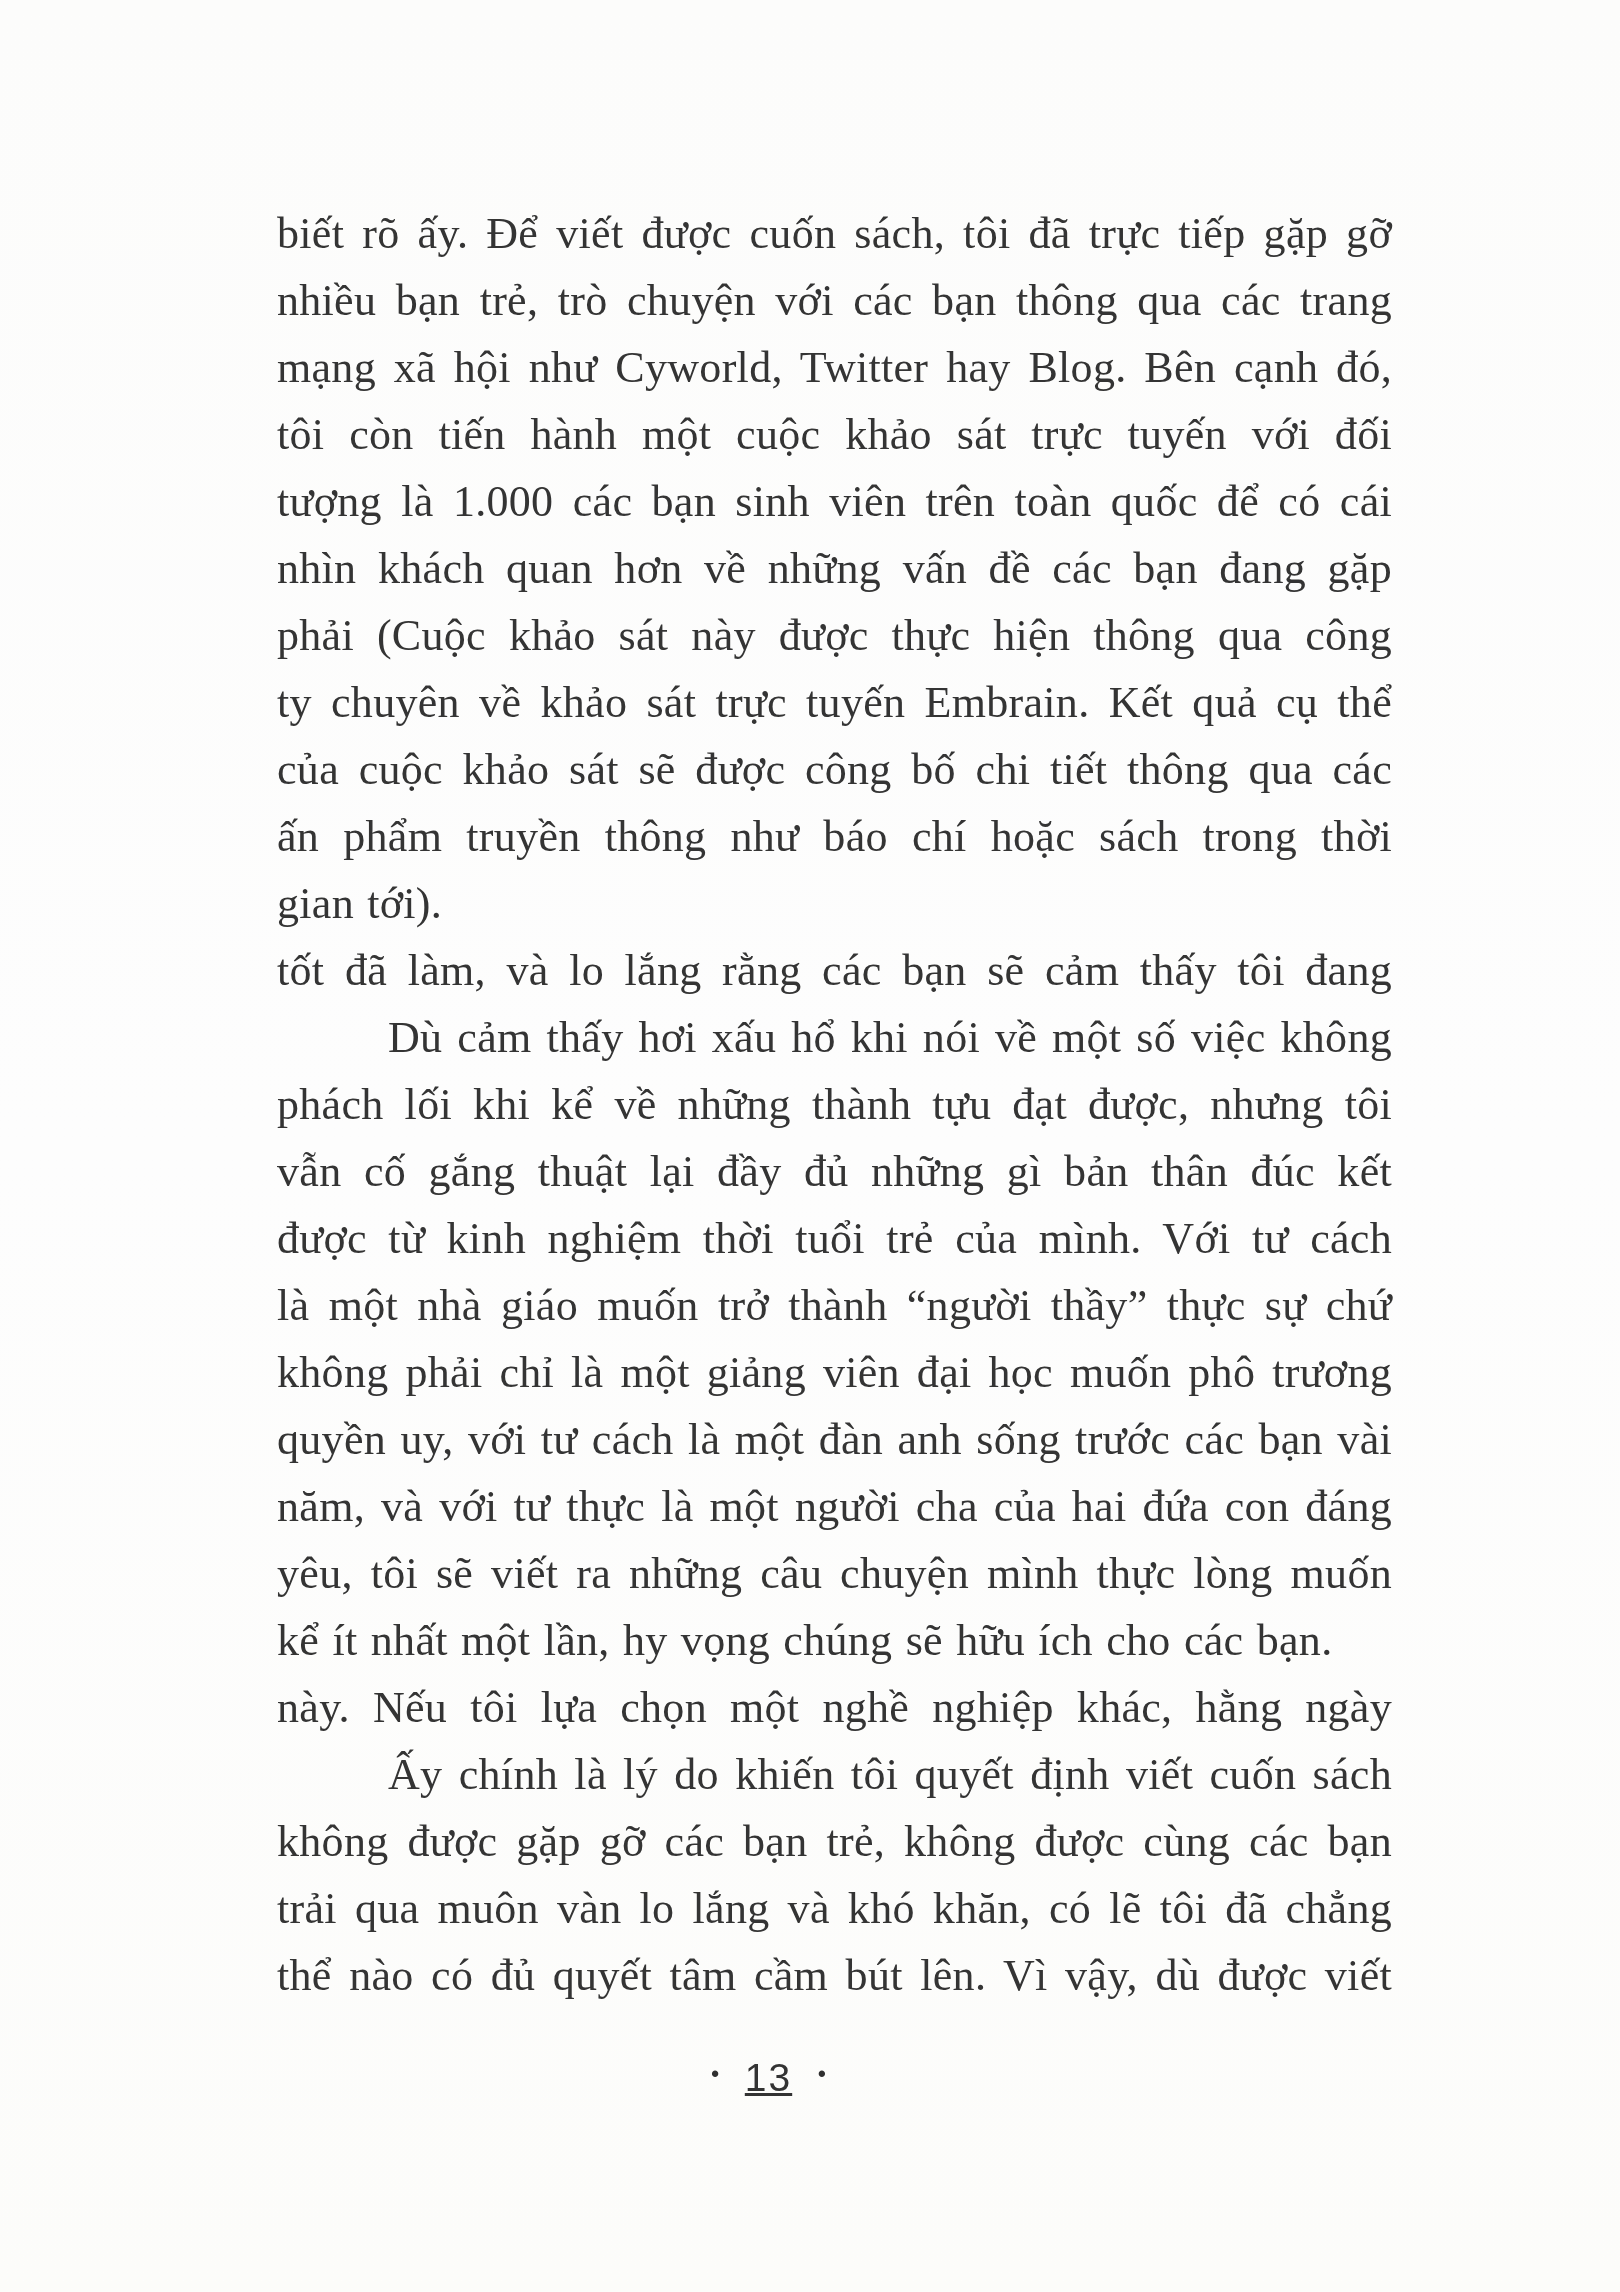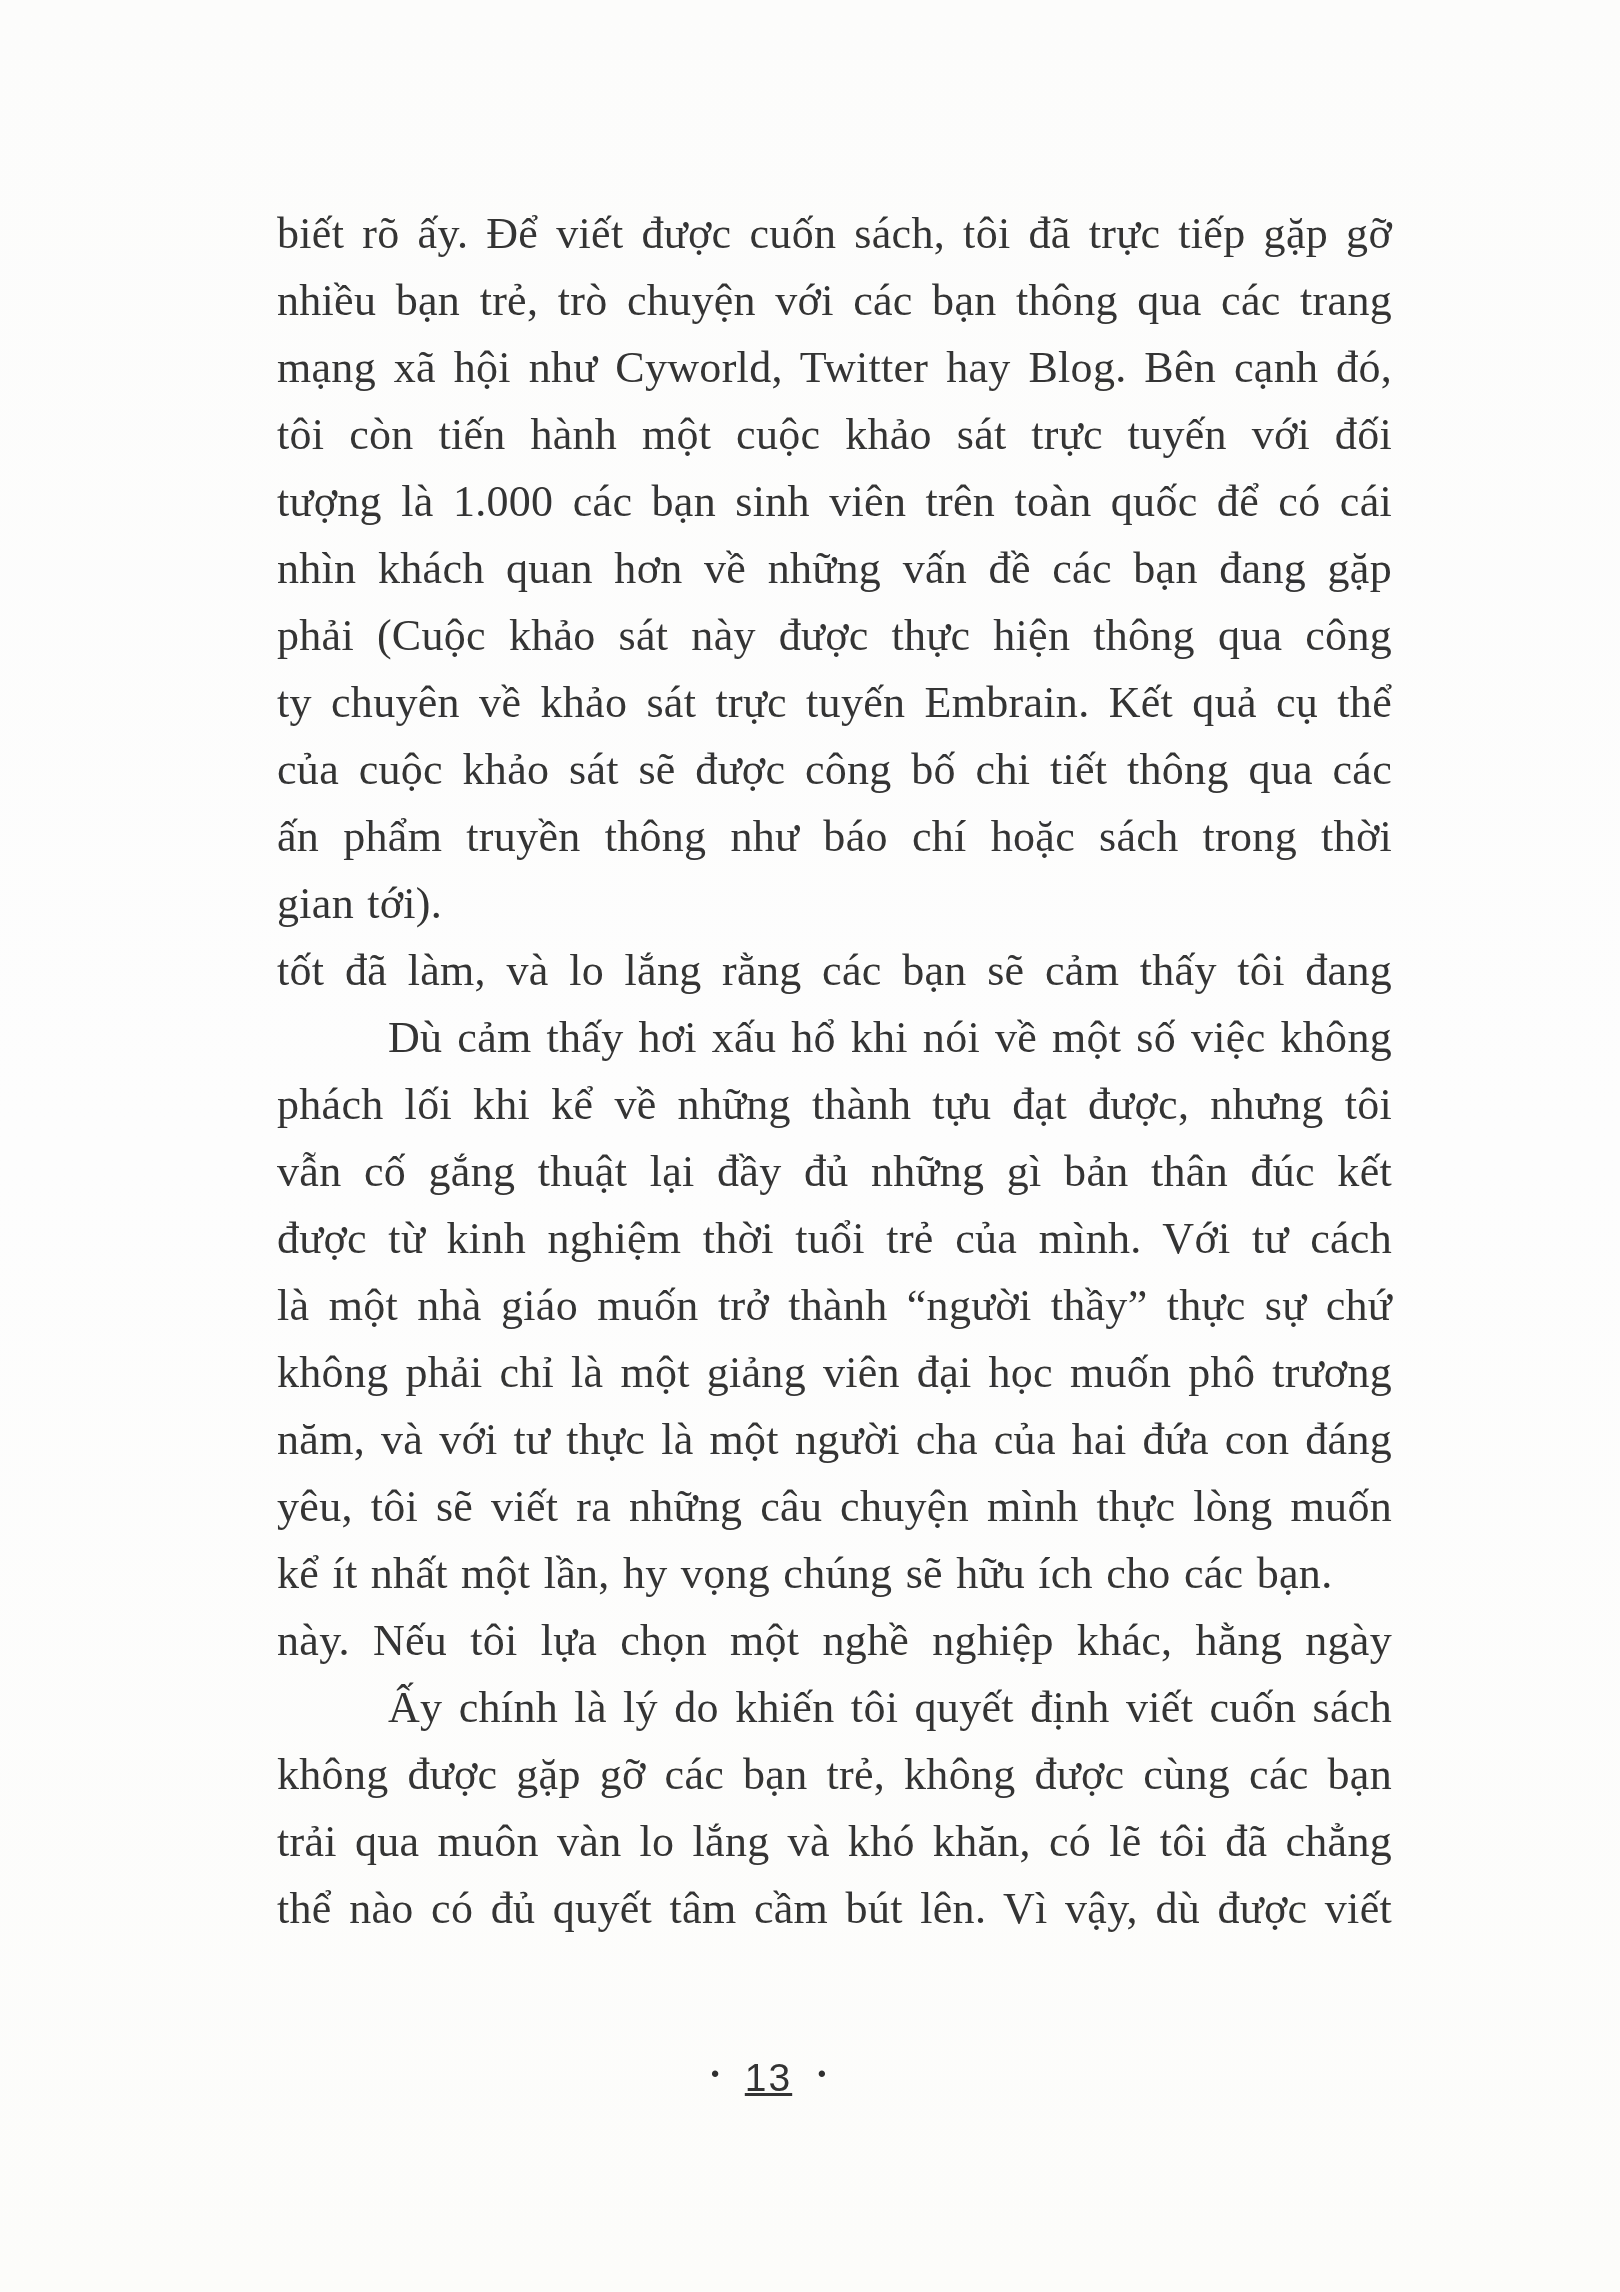--- a/index.html
+++ b/index.html
@@ -85,20 +85,21 @@
     <div class="line">của cuộc khảo sát sẽ được công bố chi tiết thông qua các</div>
     <div class="line">ấn phẩm truyền thông như báo chí hoặc sách trong thời</div>
     <div class="line pe">gian tới).</div>
     <div class="line">tốt đã làm, và lo lắng rằng các bạn sẽ cảm thấy tôi đang</div>
     <div class="line in">Dù cảm thấy hơi xấu hổ khi nói về một số việc không</div>
     <div class="line">phách lối khi kể về những thành tựu đạt được, nhưng tôi</div>
     <div class="line">vẫn cố gắng thuật lại đầy đủ những gì bản thân đúc kết</div>
     <div class="line">được từ kinh nghiệm thời tuổi trẻ của mình. Với tư cách</div>
     <div class="line">là một nhà giáo muốn trở thành “người thầy” thực sự chứ</div>
     <div class="line">không phải chỉ là một giảng viên đại học muốn phô trương</div>
+    <div class="line">quyền uy, với tư cách là một đàn anh sống trước các bạn vài</div>
     <div class="line">năm, và với tư thực là một người cha của hai đứa con đáng</div>
     <div class="line">yêu, tôi sẽ viết ra những câu chuyện mình thực lòng muốn</div>
     <div class="line pe">kể ít nhất một lần, hy vọng chúng sẽ hữu ích cho các bạn.</div>
     <div class="line">này. Nếu tôi lựa chọn một nghề nghiệp khác, hằng ngày</div>
     <div class="line in">Ấy chính là lý do khiến tôi quyết định viết cuốn sách</div>
     <div class="line">không được gặp gỡ các bạn trẻ, không được cùng các bạn</div>
     <div class="line">trải qua muôn vàn lo lắng và khó khăn, có lẽ tôi đã chẳng</div>
     <div class="line">thể nào có đủ quyết tâm cầm bút lên. Vì vậy, dù được viết</div>
   </div>
 

